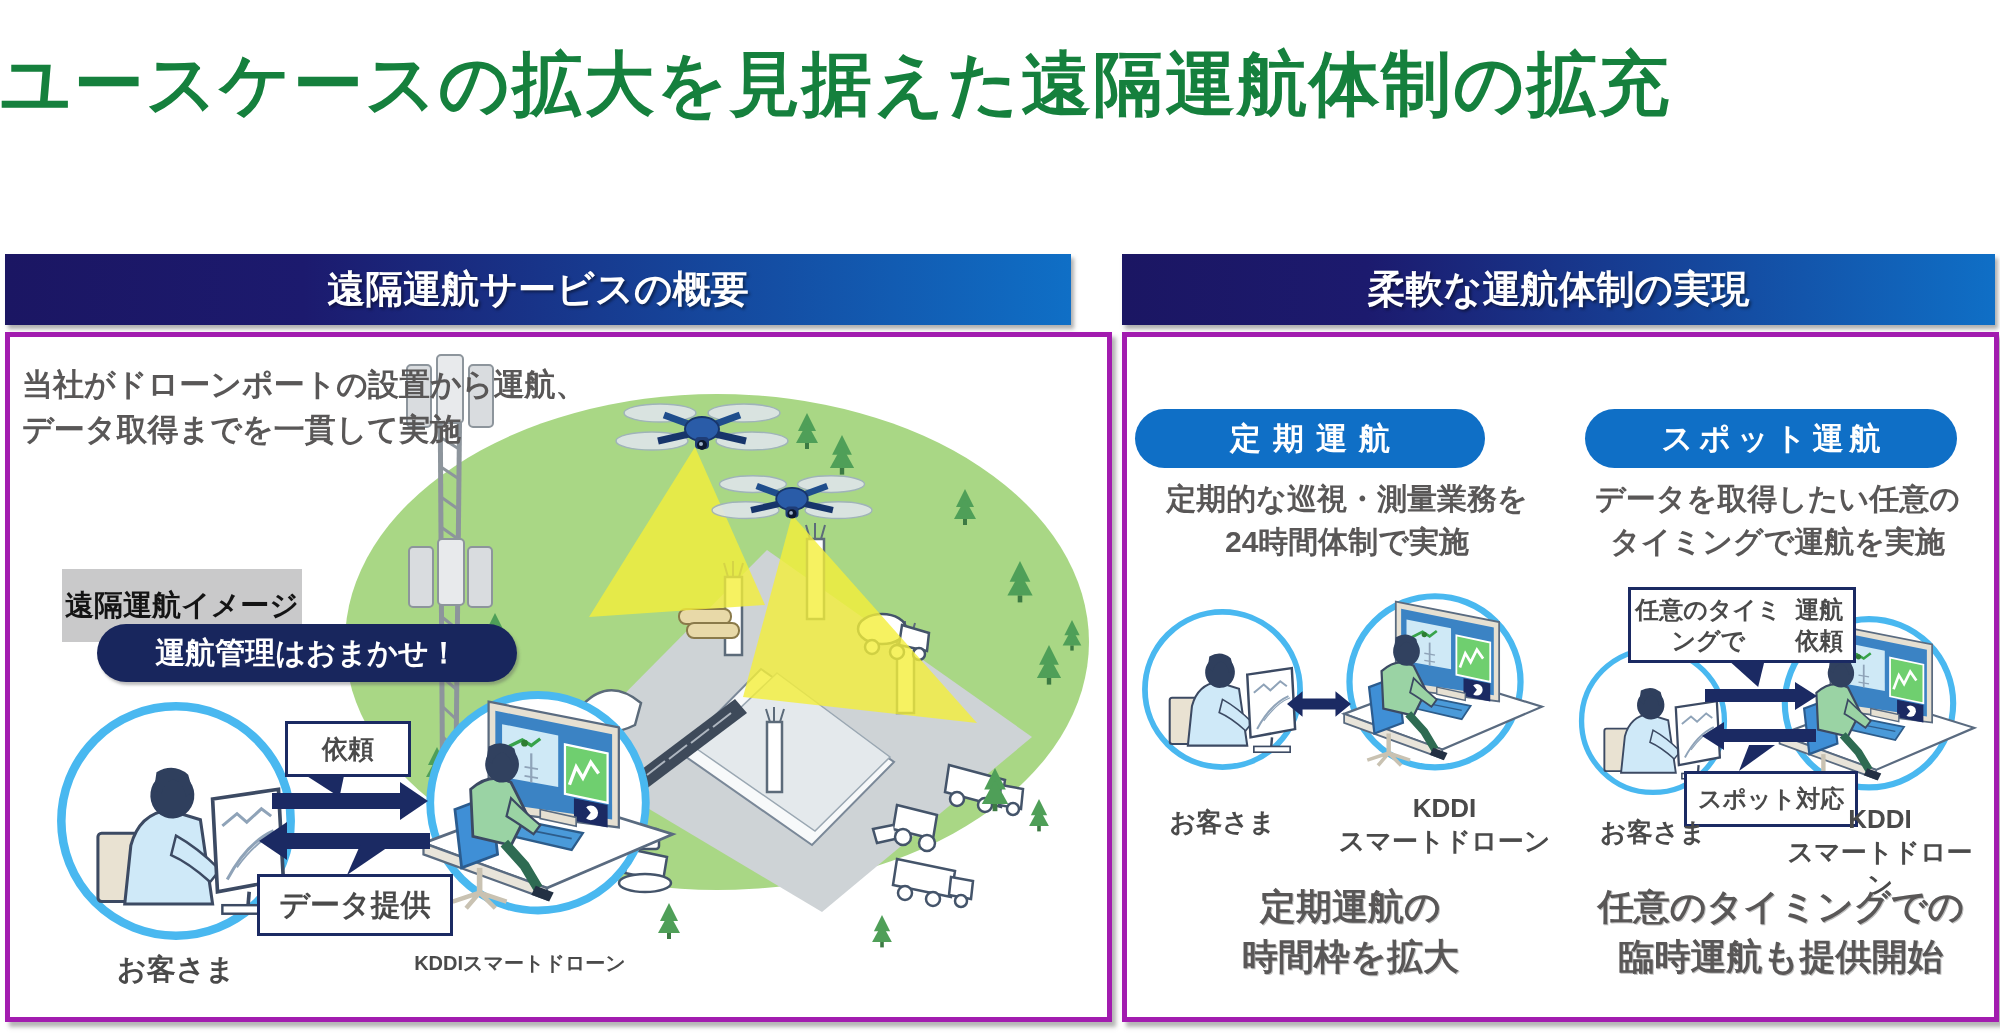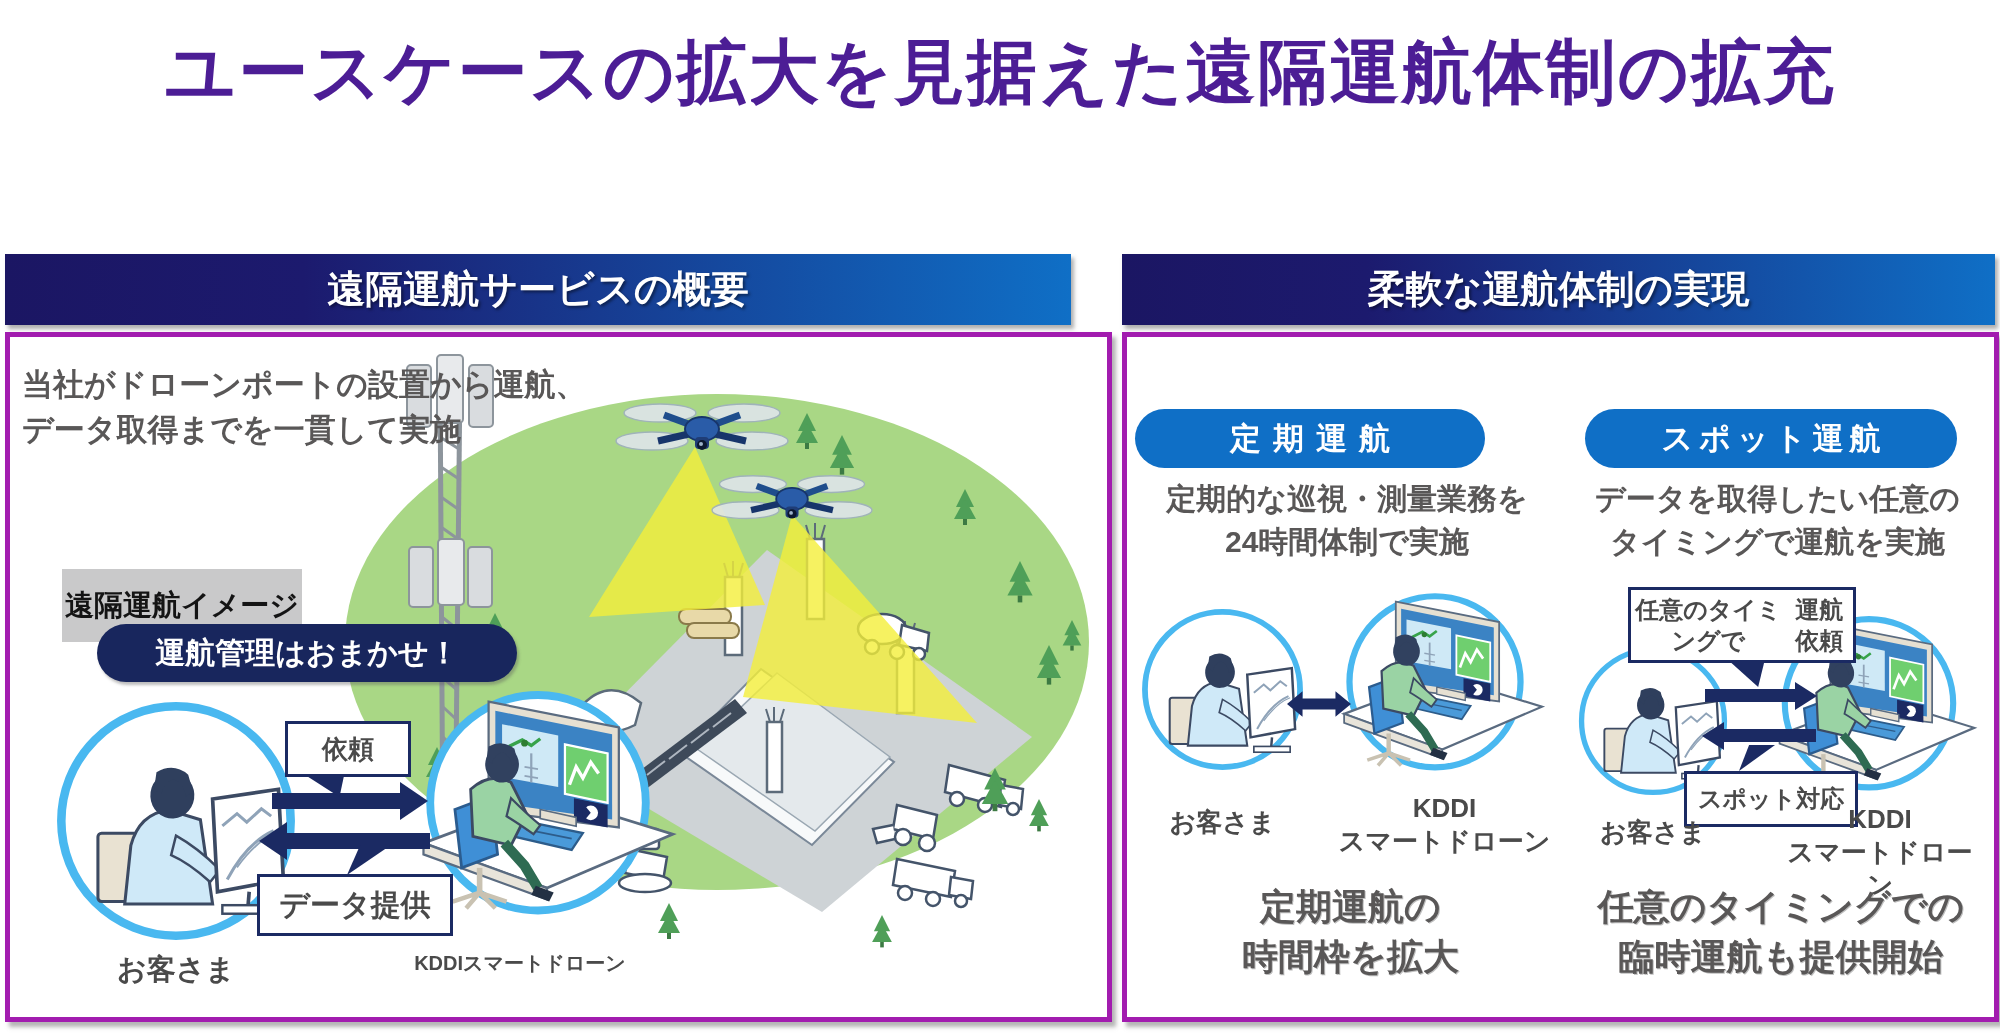--- a/index.html
+++ b/index.html
@@ -1,20 +1,20 @@
 <!DOCTYPE html>
 <html><head>
 <meta charset="utf-8">
 <style>
   html,body { margin:0; padding:0; background:#ffffff; }
   body { font-family:"Liberation Sans","DejaVu Sans",sans-serif; }
   .page { position:relative; width:2000px; height:1033px; background:#ffffff; overflow:hidden; }
 
-  .title { position:absolute; left:0; top:26px; width:2000px; text-align:center;
-           font-size:70px; font-weight:bold; color:#4c1d95; letter-spacing:2px; margin:0; }
+  .title { position:absolute; left:0; top:38px; width:2000px; 
+           font-size:70px; font-weight:bold; color:#15803d; letter-spacing:2px; margin:0; }
 
   
   .hdr { position:absolute; height:71px; background:linear-gradient(90deg,#1b1663 0%,#1c1a6e 28%,#0f6fc6 100%);
          color:#ffffff; font-size:38px; font-weight:bold; text-align:center; line-height:71px;
          text-shadow:2px 2px 3px rgba(0,0,0,.45); box-shadow:3px 4px 4px rgba(110,110,110,.55); }
   .hdr-left  { left:5px;    top:254px; width:1066px; }
   .hdr-right { left:1122px; top:254px; width:873px;  }
 
   
   .panel { position:absolute; top:332px; height:680px; background:#ffffff;

